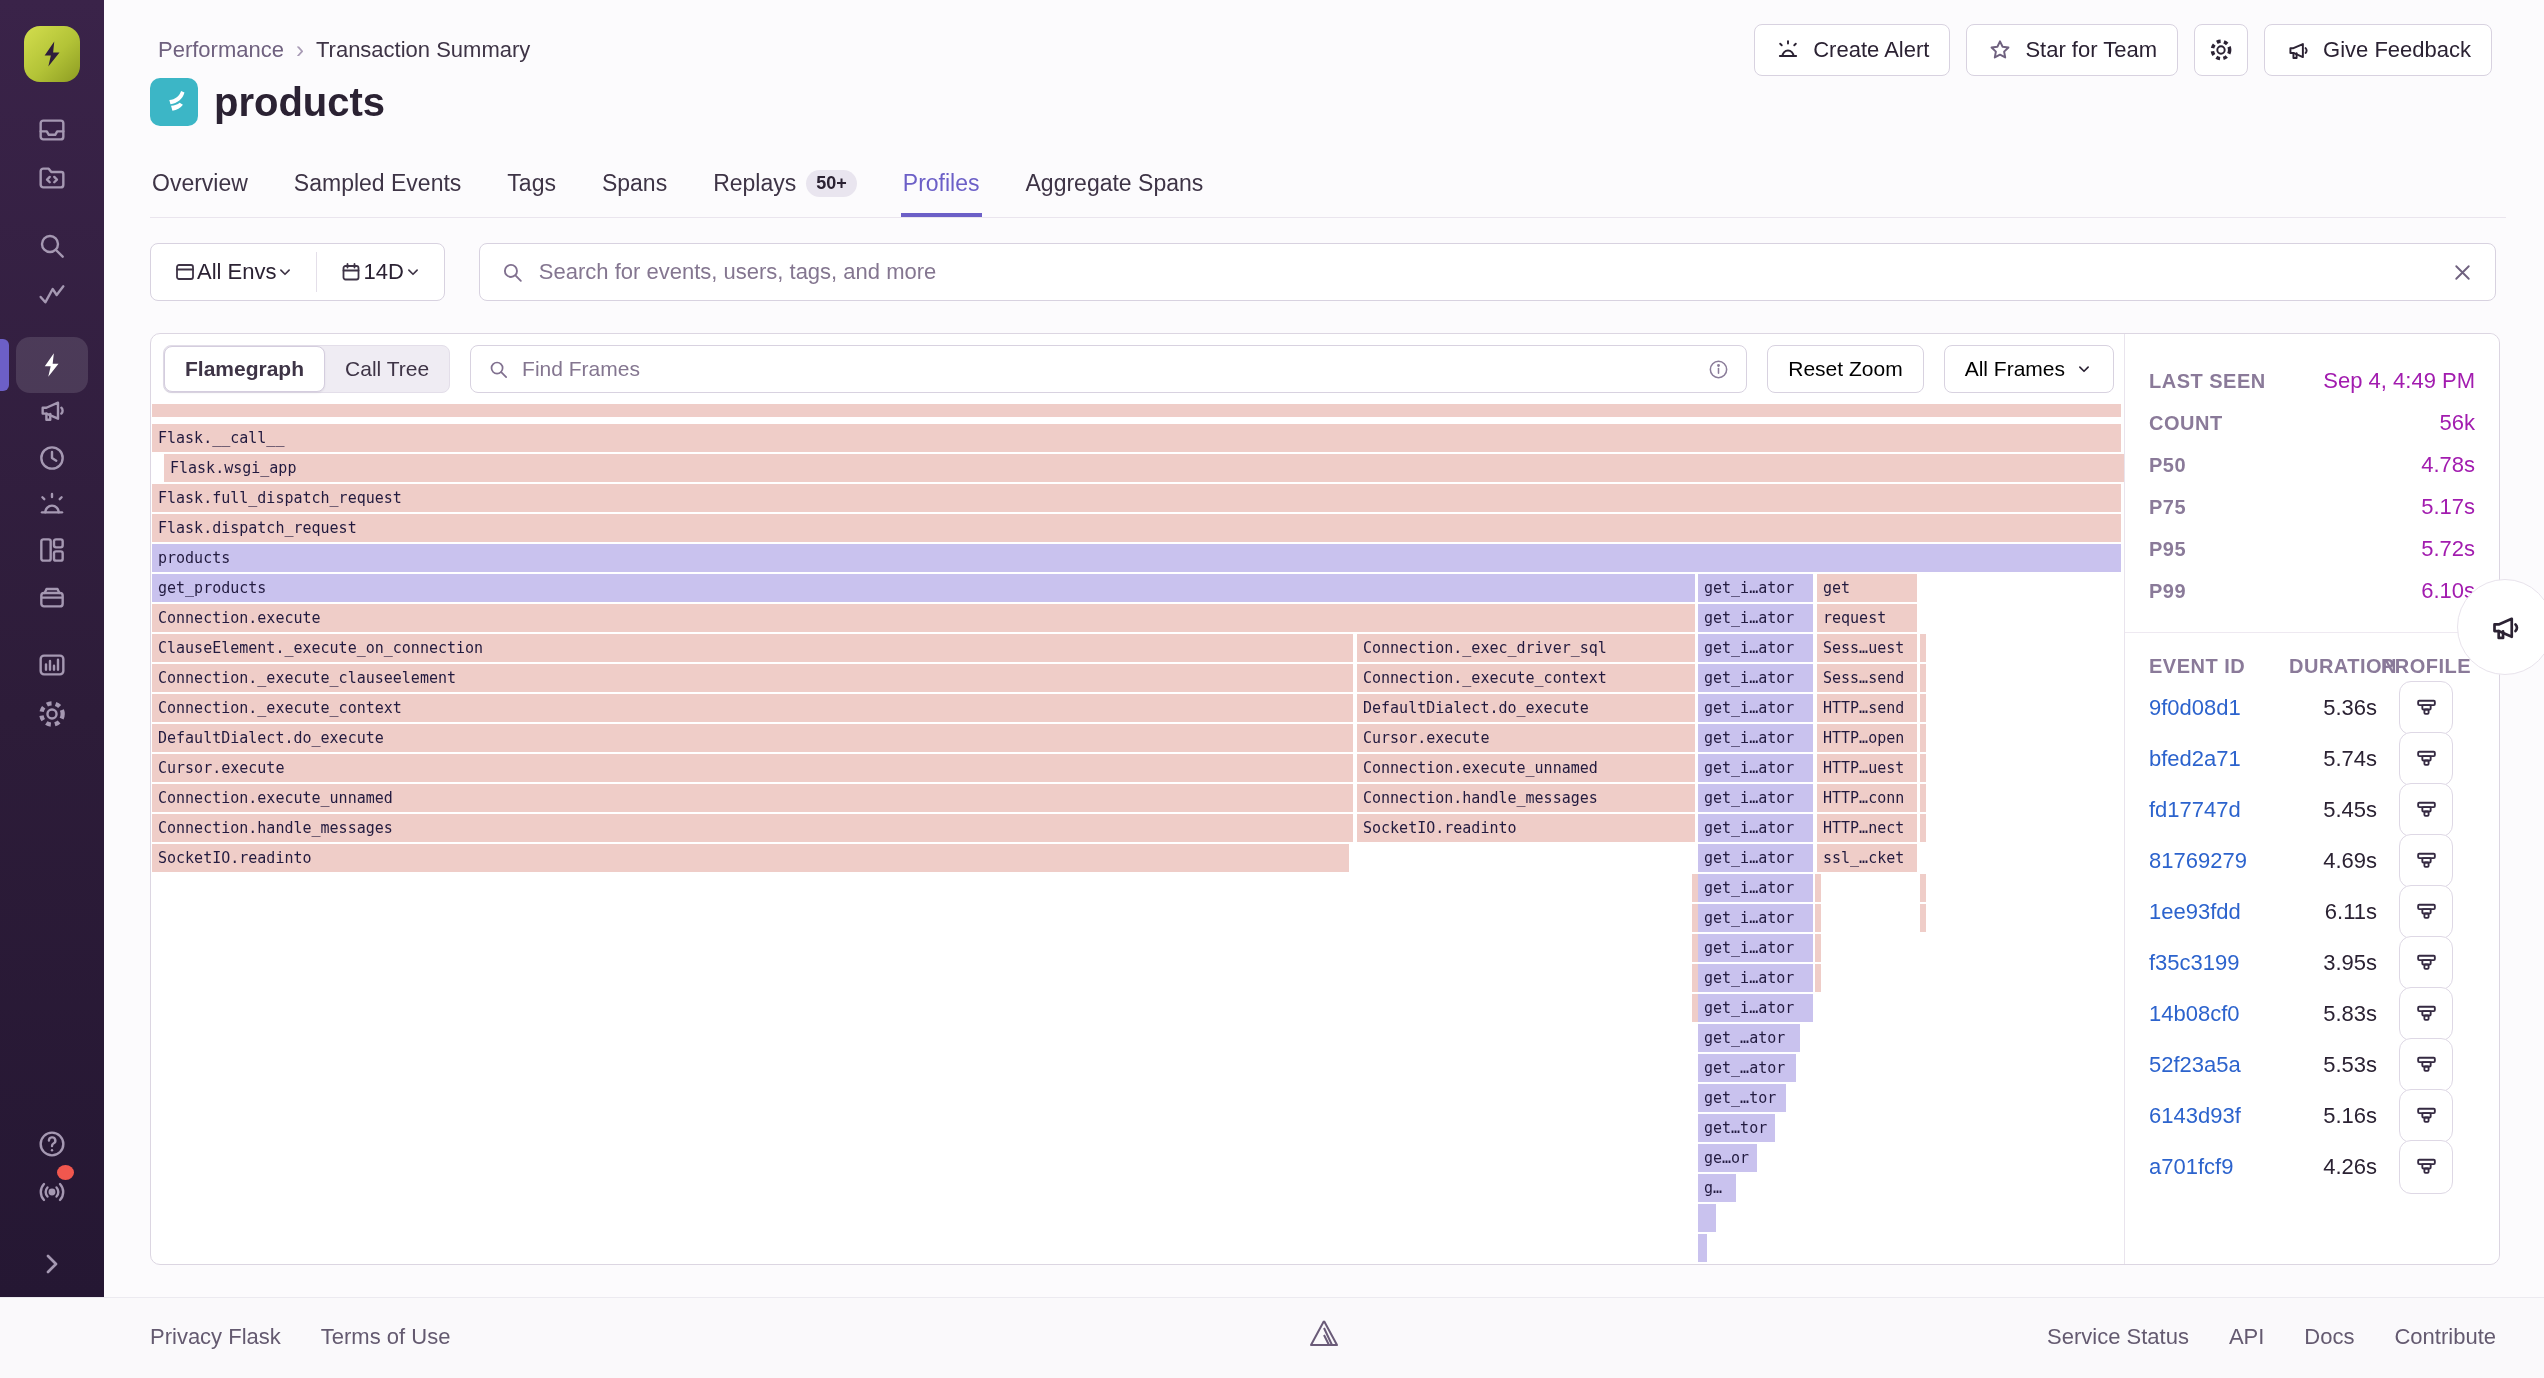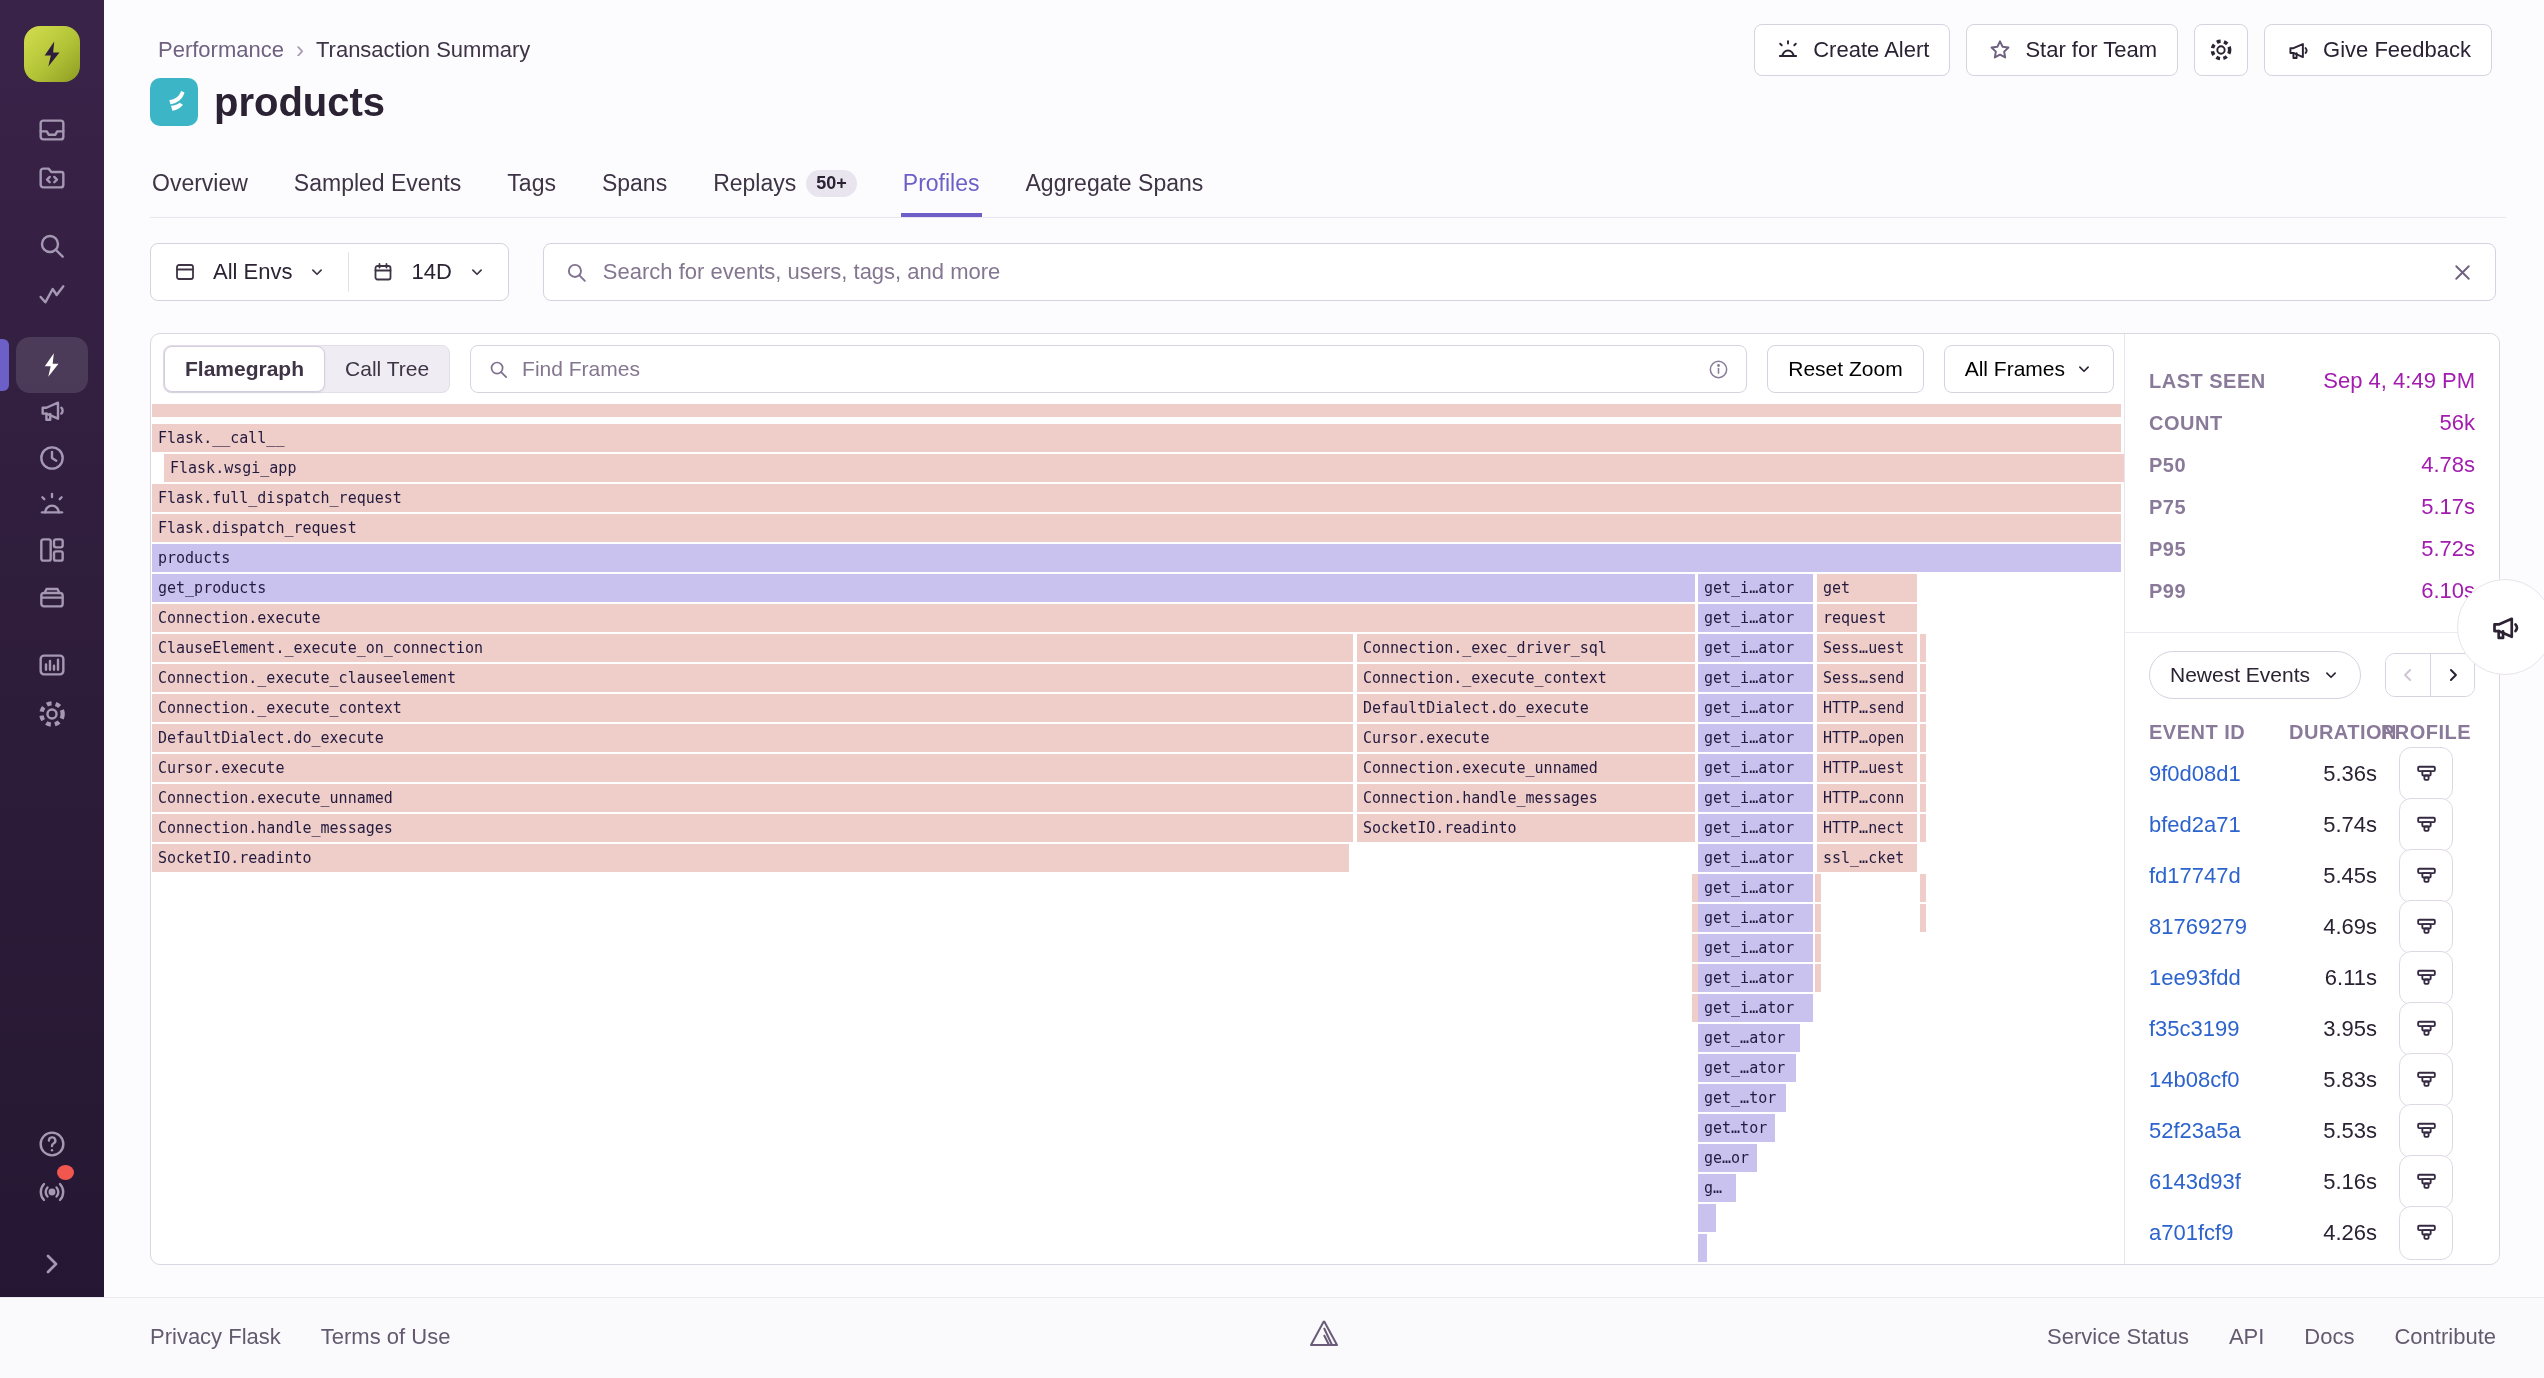--- a/index.html
+++ b/index.html
@@ -47,21 +47,21 @@
   .tab { font-size:23px; color:#3e3446; padding:4px 2px 16px; cursor:pointer; white-space:nowrap;
          display:flex; align-items:center; gap:10px; border-bottom:4px solid transparent; }
   .tab.active { color:#6c5fc7; font-weight:500; border-bottom-color:#6c5fc7; }
   .tab-badge { background:#e9e5ef; border-radius:14px; padding:3px 10px; font-size:18px;
                font-weight:700; color:#2b2233; }
 
   
   .filter-row { position:absolute; left:150px; top:243px; width:2346px; display:flex; gap:34px; }
   .pill-group { display:flex; align-items:stretch; background:#fff; border:1px solid #d8d2e0;
                 border-radius:8px; height:58px; }
-  .pill-seg { display:flex; align-items:center; gap:16px; padding:0 22px; font-size:22px;
+  .pill-seg { display:flex; align-items:center; gap:0; padding:0 22px; font-size:22px;
               font-weight:500; cursor:pointer; }
   .pill-div { width:1px; background:#e4dfe9; margin:8px 0; }
   .pill-seg svg { width:24px; height:24px; color:#3e3446; }
   .chev { width:18px !important; height:18px !important; color:#2b2233; }
   .searchbox { flex:1; height:58px; background:#fff; border:1px solid #d8d2e0; border-radius:8px;
                display:flex; align-items:center; padding:0 20px; gap:14px; }
   .searchbox svg { width:25px; height:25px; color:#80708f; flex:none; }
   .searchbox input { flex:1; border:none; outline:none; font-size:22px; color:#2b2233;
                      font-family:"Liberation Sans",sans-serif; background:transparent; }
   .searchbox input::placeholder { color:#847690; }
@@ -480,40 +480,20 @@
           </div>
           <div class="stat-row">
             <span class="stat-label">P95</span>
             <span class="stat-value">5.72s</span>
           </div>
           <div class="stat-row">
             <span class="stat-label">P99</span>
             <span class="stat-value">6.10s</span>
           </div>
         </div>
-      <div class="sort-row">
-        <div class="sort-pill">
-          <span>Newest Events</span>
-          <svg class="chev" viewBox="0 0 24 24" fill="none" stroke="currentColor" stroke-width="2.2" stroke-linecap="round" stroke-linejoin="round">
-              <path d="M6.5 9.5L12 15l5.5-5.5"></path>
-            </svg>
-        </div>
-        <div class="pager">
-          <div class="pager-btn disabled">
-            <svg viewBox="0 0 24 24" fill="none" stroke="currentColor" stroke-width="2.4" stroke-linecap="round" stroke-linejoin="round">
-                <path d="M14.5 6l-6 6 6 6"></path>
-              </svg>
-          </div>
-          <div class="pager-btn">
-            <svg viewBox="0 0 24 24" fill="none" stroke="currentColor" stroke-width="2.4" stroke-linecap="round" stroke-linejoin="round">
-                <path d="M9.5 6l6 6-6 6"></path>
-              </svg>
-          </div>
-        </div>
-      </div>
       <div class="ev-header">
         <span class="col-id">EVENT ID</span>
         <span class="col-dur">DURATION</span>
         <span class="col-prof">PROFILE</span>
       </div>
       <div class="ev-rows">
           <div class="ev-row">
             <span class="col-id"><span class="ev-id">9f0d08d1</span></span>
             <span class="col-dur ev-dur">5.36s</span>
             <span class="col-prof">

